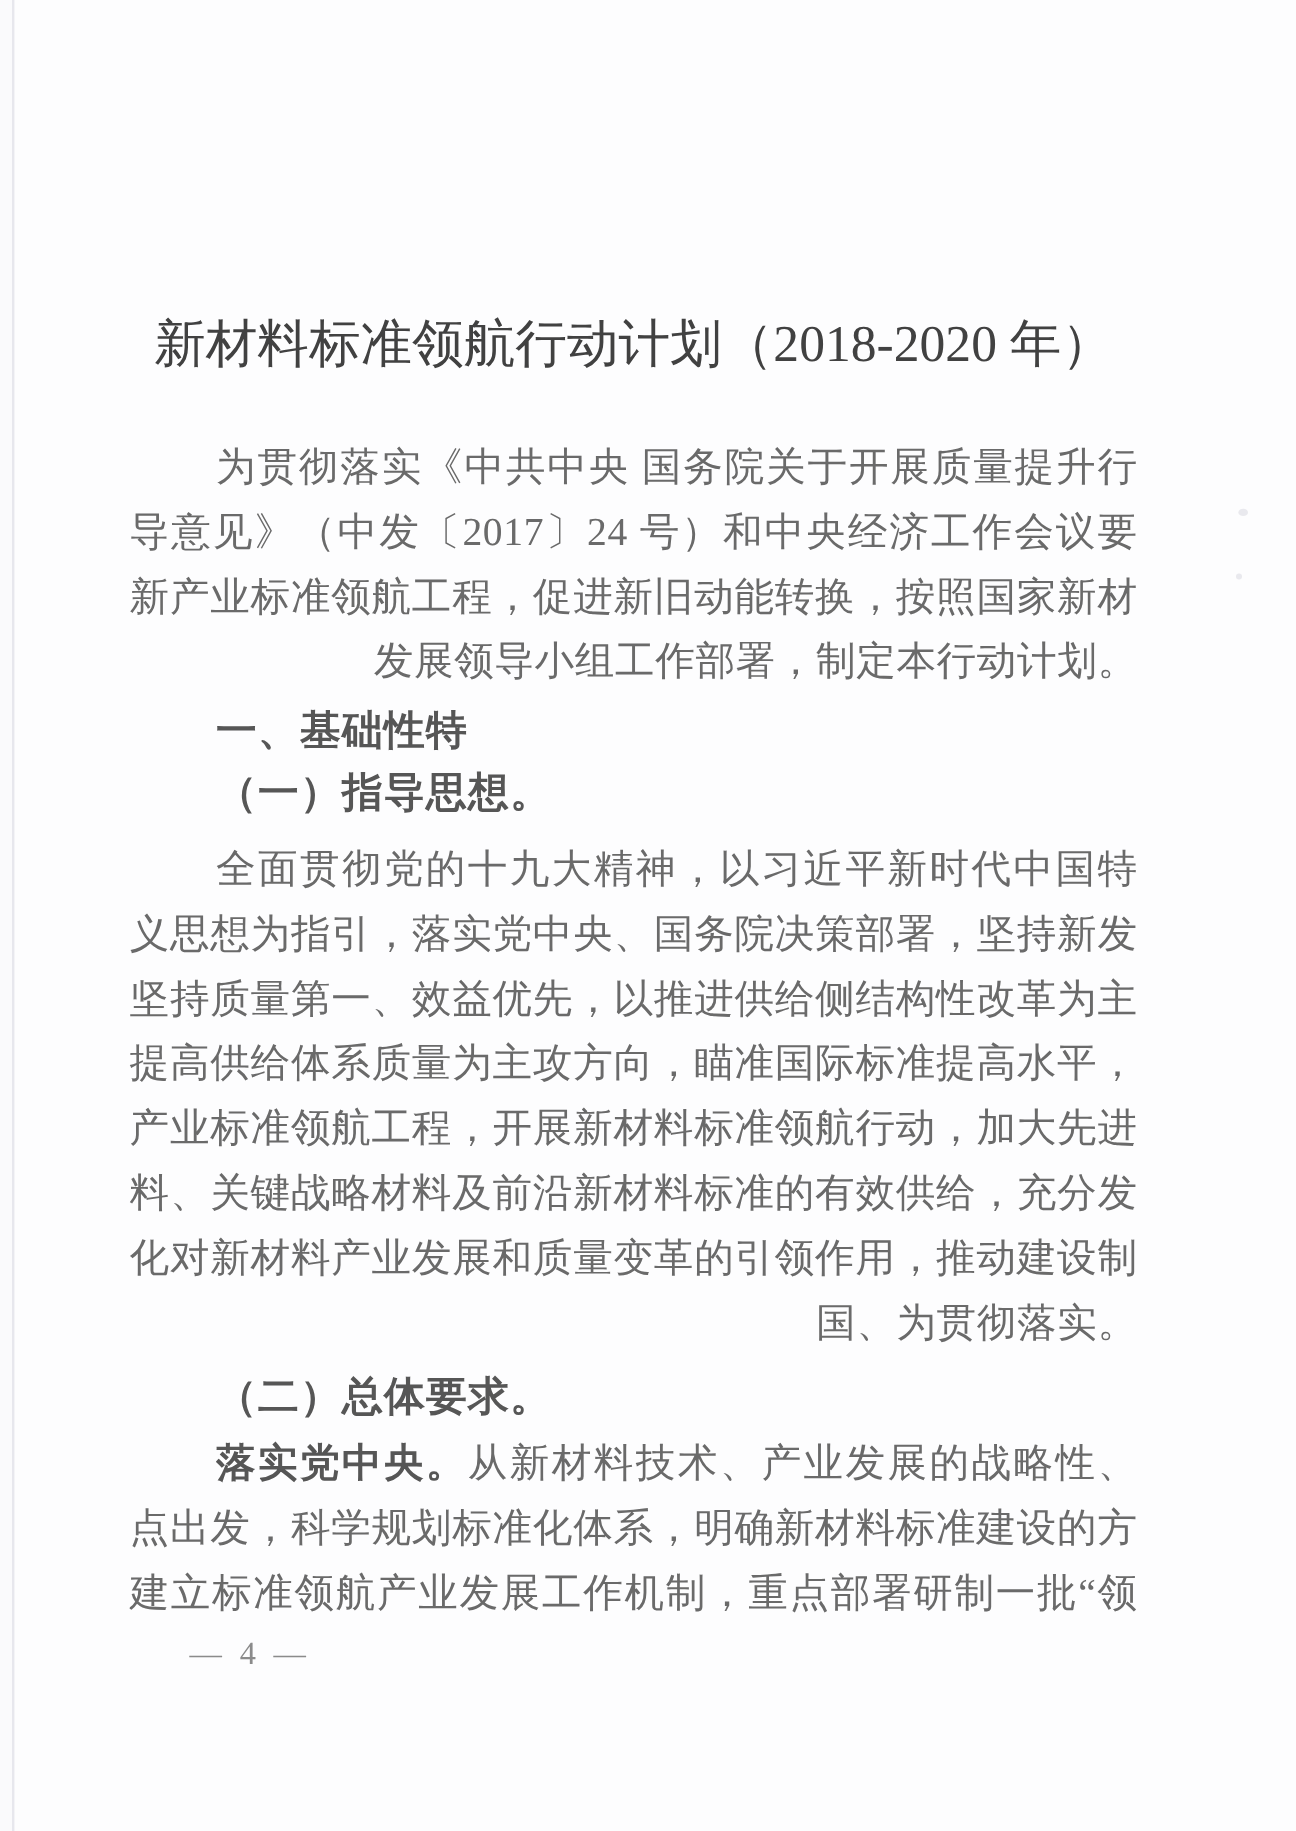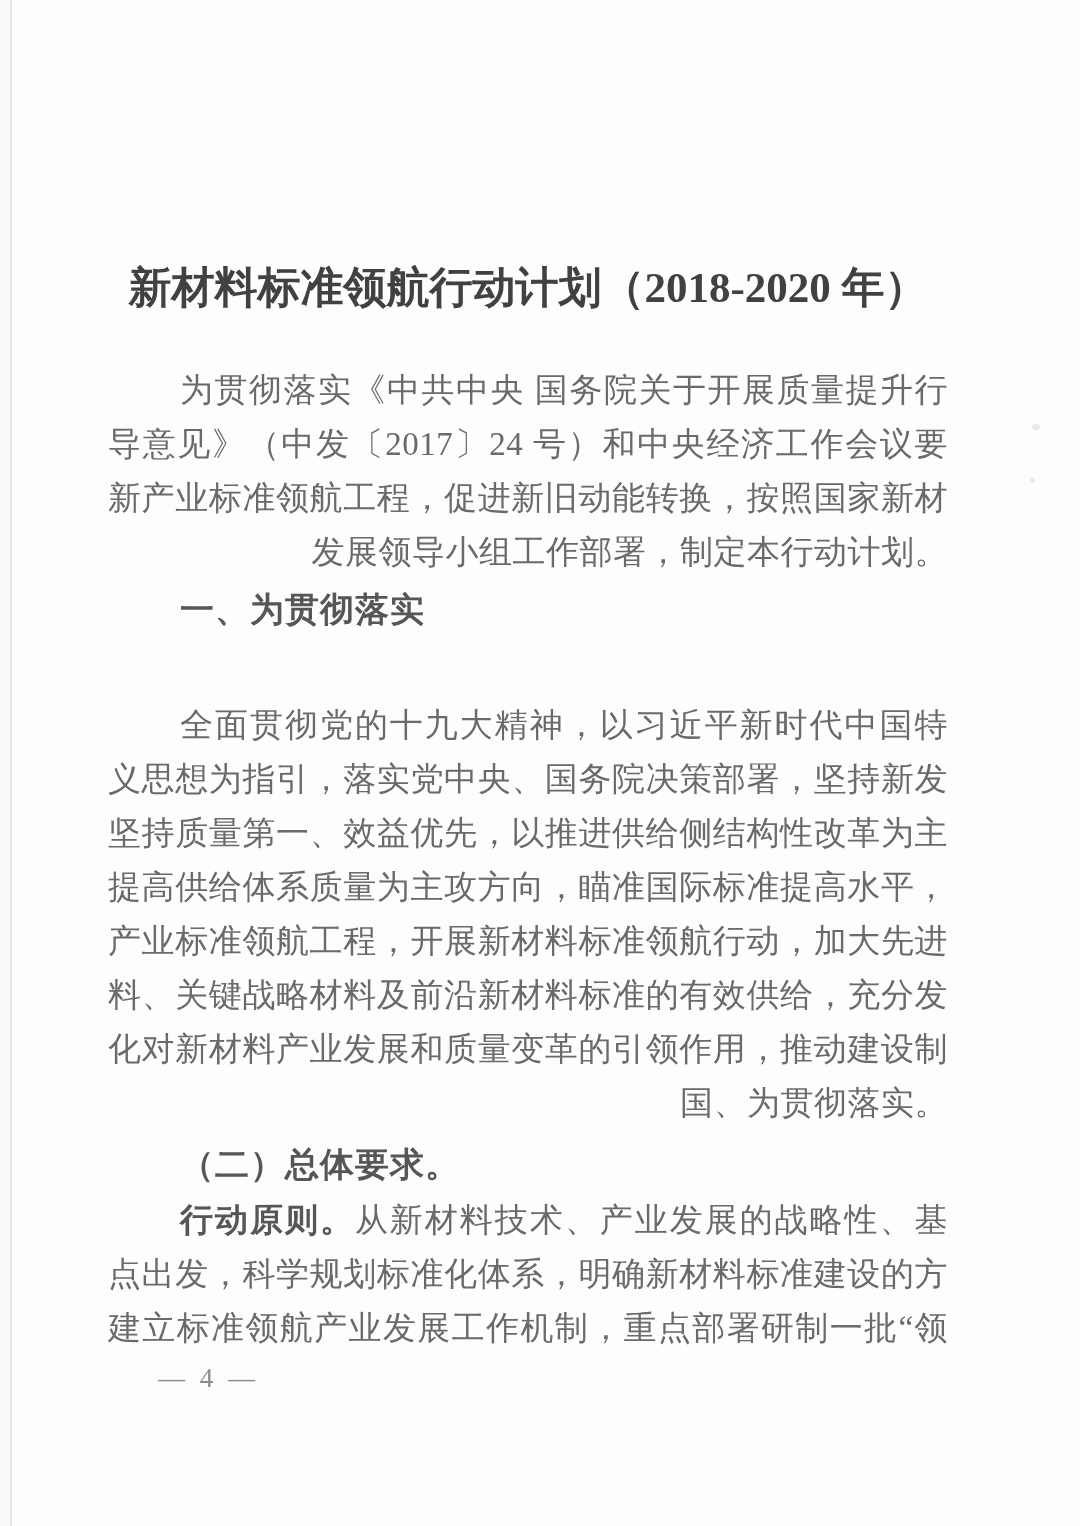--- a/index.html
+++ b/index.html
@@ -47,21 +47,21 @@
     position: absolute;
     left: 108px;
     width: 840px;
   }
   .doc-title {
     top: 228px;
     height: 62px;
     line-height: 62px;
     text-align: center;
     font-size: 43px;
-    font-weight: 700;
+    font-weight: 400;
     color: #414141;
     white-space: nowrap;
   }
   .line {
     height: 54px;
     line-height: 54px;
     font-size: 33px;
     letter-spacing: 0.5px;
     white-space: nowrap;
     text-align: right;
@@ -118,37 +118,38 @@
 
   <h1 class="block doc-title">新材料标准领航行动计划（2018-2020 年）</h1>
 
   <div class="block p1">
     <div class="line full indent">为贯彻落实《中共中央 国务院关于开展质量提升行动的指</div>
     <div class="line full">导意见》（中发〔2017〕24 号）和中央经济工作会议要求，实施</div>
     <div class="line full">新产业标准领航工程，促进新旧动能转换，按照国家新材料产业</div>
     <div class="line">发展领导小组工作部署，制定本行动计划。</div>
   </div>
 
-  <div class="block h-sec heading">一、为贯彻落实</div>
+  <div class="block h-sec heading">一、基础性特</div>
 
+  <div class="block h-sub1 heading">（一）指导思想。</div>
 
   <div class="block p2">
     <div class="line full indent">全面贯彻党的十九大精神，以习近平新时代中国特色社会主</div>
     <div class="line full">义思想为指引，落实党中央、国务院决策部署，坚持新发展理念，</div>
     <div class="line full">坚持质量第一、效益优先，以推进供给侧结构性改革为主线，以</div>
     <div class="line full">提高供给体系质量为主攻方向，瞄准国际标准提高水平，实施新</div>
     <div class="line full">产业标准领航工程，开展新材料标准领航行动，加大先进基础材</div>
     <div class="line full">料、关键战略材料及前沿新材料标准的有效供给，充分发挥标准</div>
     <div class="line full">化对新材料产业发展和质量变革的引领作用，推动建设制造强</div>
     <div class="line">国、为贯彻落实。</div>
   </div>
 
   <div class="block h-sub2 heading">（二）总体要求。</div>
 
   <div class="block p3">
-    <div class="line full indent"><span class="lead">行动原则。</span><span>从新材料技术、产业发展的战略性、基础性特</span></div>
+    <div class="line full indent"><span class="lead">落实党中央。</span><span>从新材料技术、产业发展的战略性、基础性特</span></div>
     <div class="line full">点出发，科学规划标准化体系，明确新材料标准建设的方向，</div>
     <div class="line full">建立标准领航产业发展工作机制，重点部署研制一批“领航”</div>
   </div>
 
   <div class="page-number">— 4 —</div>
 
 </div>
 
 </body></html>

